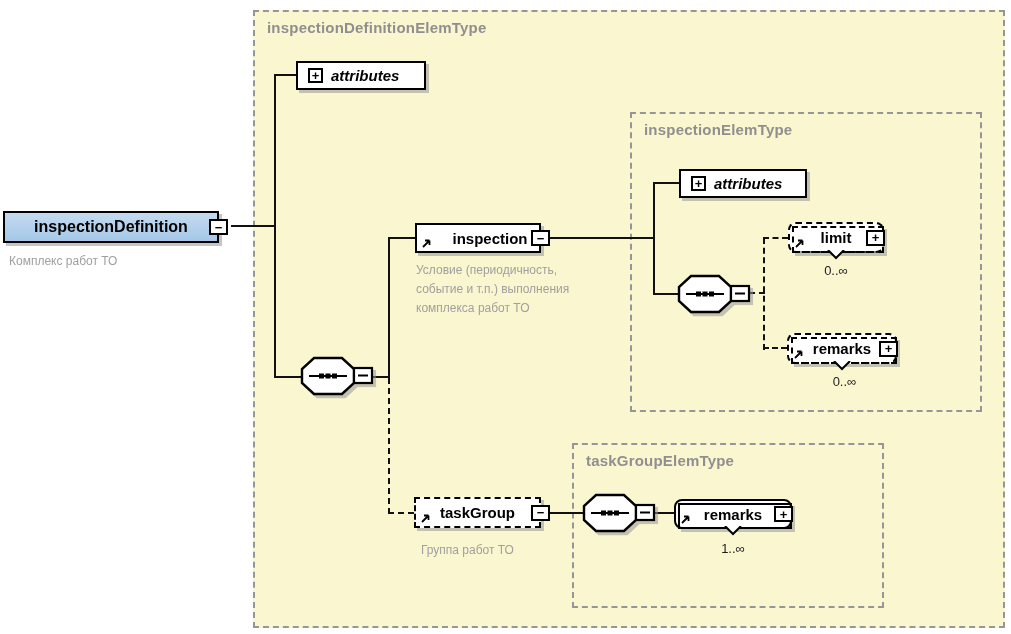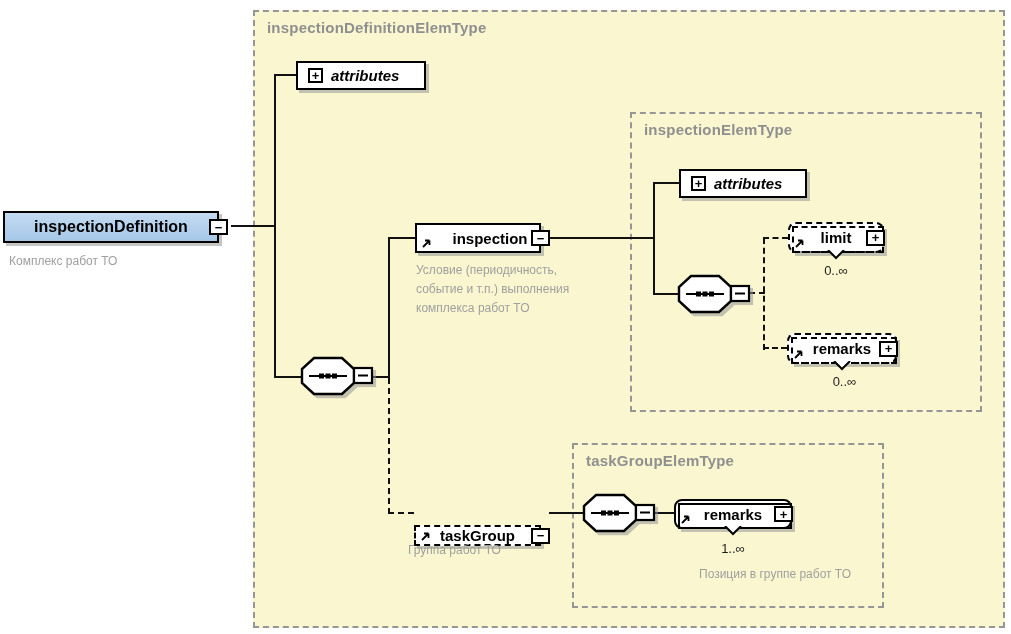--- a/index.html
+++ b/index.html
@@ -166,28 +166,28 @@
       <path d="M2 9 L8.5 2.5 M8.5 2.5 H4 M8.5 2.5 V7" fill="none" stroke="#000" stroke-width="1.8"></path>
     </svg>
     <span class="lbl">remarks</span>
     <span class="tg inside">+</span>
     <svg class="notch" width="18" height="10" viewBox="0 0 18 10">
       <path d="M1 0 L9 8 L17 0" fill="#fff" stroke="#000" stroke-width="2"></path>
     </svg>
   </div>
   <div class="occ" style="left:787px;top:374px;width:115px;">0..∞</div>
 
-  <div class="ebox dashed" style="left:414px;top:497px;width:127px;height:21px;margin-top:28px;">
+  <div class="ebox dashed" style="left:414px;top:497px;width:127px;height:31px;">
     <svg class="refarrow" width="11" height="11" viewBox="0 0 11 11">
       <path d="M2 9 L8.5 2.5 M8.5 2.5 H4 M8.5 2.5 V7" fill="none" stroke="#000" stroke-width="1.8"></path>
     </svg>
     <span class="lbl">taskGroup</span>
     <span class="tg straddle">−</span>
   </div>
-  <div class="cap" style="left:408px;top:541px;">Группа работ ТО</div>
+  <div class="cap" style="left:421px;top:541px;">Группа работ ТО</div>
 
   <div class="seq" style="left:582px;top:493px;">
     <svg width="74" height="40" viewBox="0 0 74 40">
       <path d="M14 2 H42 L54 13 V27 L42 38 H14 L2 27 V13 Z" fill="#fff" stroke="#000" stroke-width="2.4"></path>
       <line x1="9" y1="20" x2="47" y2="20" stroke="#000" stroke-width="2.2"></line>
       <rect x="19" y="17.5" width="5" height="5" fill="#000"></rect>
       <rect x="25.5" y="17.5" width="5" height="5" fill="#000"></rect>
       <rect x="32" y="17.5" width="5" height="5" fill="#000"></rect>
       <rect x="54" y="12" width="18" height="15" fill="#fff" stroke="#000" stroke-width="2.2"></rect>
       <line x1="58" y1="19.5" x2="68" y2="19.5" stroke="#000" stroke-width="2"></line>
@@ -198,15 +198,14 @@
     <svg class="refarrow" width="11" height="11" viewBox="0 0 11 11">
       <path d="M2 9 L8.5 2.5 M8.5 2.5 H4 M8.5 2.5 V7" fill="none" stroke="#000" stroke-width="1.8"></path>
     </svg>
     <span class="lbl">remarks</span>
     <span class="tg inside">+</span>
     <svg class="notch" width="18" height="10" viewBox="0 0 18 10">
       <path d="M1 0 L9 8 L17 0" fill="#fff" stroke="#000" stroke-width="2"></path>
     </svg>
   </div>
   <div class="occ" style="left:674px;top:541px;width:118px;">1..∞</div>
-  <div class="cap" style="left:655px;top:565px;width:240px;text-align:center;">Позиция в группе работ ТО</div>
 
 </div>
 
 </body></html>

